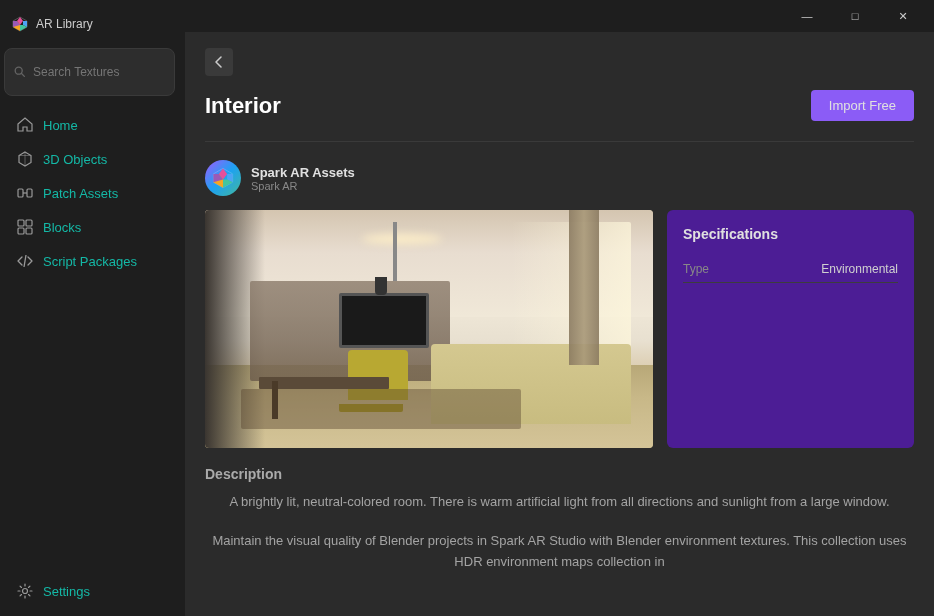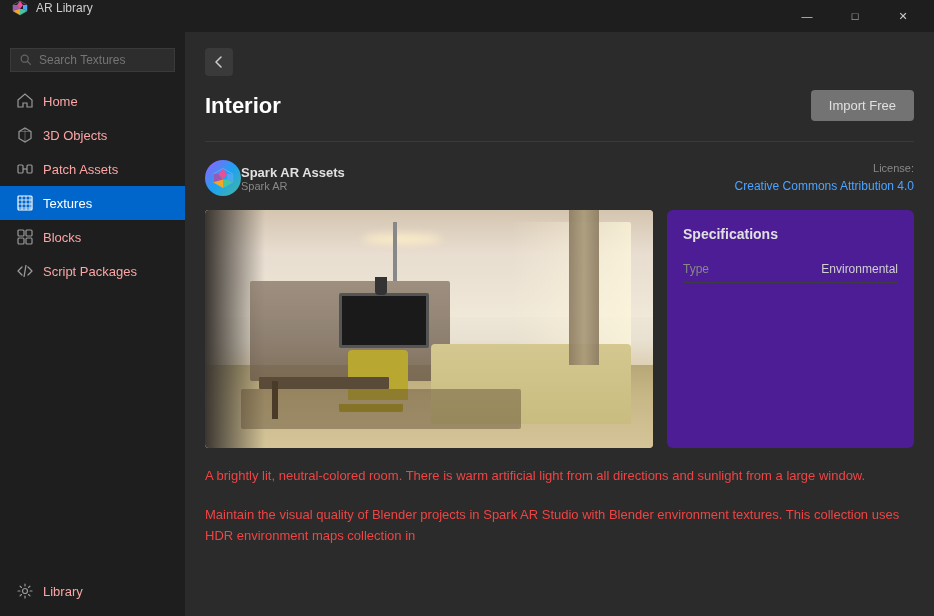--- a/index.html
+++ b/index.html
@@ -12,21 +12,21 @@
       overflow: hidden;
       display: flex;
       flex-direction: column;
     }
 
     
     .titlebar {
       background: #1e1e1e;
       height: 32px;
       display: flex;
-      align-items: flex-start;
+      align-items: flex-end;
       justify-content: space-between;
       padding: 0 8px 0 12px;
       flex-shrink: 0;
     }
     .titlebar-left {
       display: flex;
       align-items: center;
       gap: 8px;
     }
     .titlebar-title {
@@ -65,27 +65,27 @@
     
     .sidebar {
       width: 185px;
       background: #1e1e1e;
       display: flex;
       flex-direction: column;
       flex-shrink: 0;
       padding: 8px 0;
     }
     .search-box {
-      margin: 8px 10px 12px 10px;
+      margin: 8px 10px 12px 4px;
       background: #2d2d2d;
       border: 1px solid #3a3a3a;
-      border-radius: 0;
-      display: flex;
-      align-items: center;
-      padding: 4px 8px;
+      border-radius: 8px;
+      display: flex;
+      align-items: center;
+      padding: 16px 8px;
       gap: 6px;
     }
     .search-icon-svg {
       width: 14px;
       height: 14px;
       flex-shrink: 0;
       opacity: 0.6;
     }
     .search-input {
       background: transparent;
@@ -95,21 +95,21 @@
       font-size: 12px;
       width: 100%;
     }
     .nav-item {
       display: flex;
       align-items: center;
       gap: 10px;
       padding: 9px 14px;
       cursor: pointer;
       font-size: 13px;
-      color: #fca5a5;
+      color: #14b8a6;
       border-left: 3px solid transparent;
     }
     .nav-item.active {
       background: #0066cc;
       color: #ffffff;
       border-left: 3px solid #0066cc;
     }
     .nav-icon {
       width: 16px;
       height: 16px;
@@ -148,39 +148,40 @@
       margin-bottom: 18px;
       border-bottom: 1px solid #3a3a3a;
       padding-bottom: 20px;
     }
     .page-title {
       font-size: 22px;
       font-weight: 600;
       color: #ffffff;
     }
     .import-btn {
-      background: #737373;
+      background: #8b5cf6;
       color: #e0e0e0;
       border: none;
       border-radius: 4px;
       padding: 8px 18px;
       font-size: 13px;
       cursor: pointer;
     }
 
     
     .author-row {
       display: flex;
       align-items: center;
       justify-content: space-between;
       margin-bottom: 14px;
     }
     .author-info {
       display: flex;
       align-items: center;
+      gap: 10px;
       justify-content: flex-end;
     }
     .author-avatar {
       width: 36px;
       height: 36px;
       border-radius: 50%;
       background: linear-gradient(135deg, #a259ff, #1da1f2, #43b89c);
       display: flex;
       align-items: center;
       justify-content: center;
@@ -274,22 +275,23 @@
 
     .desc-section { margin-top: 18px; }
     .desc-title {
       font-size: 14px;
       font-weight: 600;
       color: #aaa;
       margin-bottom: 10px;
     }
     .desc-text {
       font-size: 13px;
-      color: #ef4444;
+      color: #a3a3a3;
       line-height: 1.6;
+      text-align: center;
     }
 
     
     svg { display: block; }
   </style>
 </head>
 <body>
 
 <div class="titlebar">
   <div class="titlebar-left">
@@ -342,32 +344,20 @@
 
     <div class="nav-item">
       <svg class="nav-icon" viewBox="0 0 16 16">
         <rect x="1" y="4" width="5" height="8" rx="1" fill="none" stroke="#999" stroke-width="1.2"></rect>
         <rect x="10" y="4" width="5" height="8" rx="1" fill="none" stroke="#999" stroke-width="1.2"></rect>
         <line x1="6" y1="8" x2="10" y2="8" stroke="#999" stroke-width="1.2"></line>
       </svg>
       <span class="nav-label">Patch Assets</span>
     </div>
 
-    <div class="nav-item active">
-      <svg class="nav-icon" viewBox="0 0 16 16">
-        <rect x="1" y="1" width="14" height="14" rx="1" fill="none" stroke="white" stroke-width="1.2"></rect>
-        <line x1="1" y1="5" x2="15" y2="5" stroke="white" stroke-width="0.8"></line>
-        <line x1="1" y1="9" x2="15" y2="9" stroke="white" stroke-width="0.8"></line>
-        <line x1="1" y1="13" x2="15" y2="13" stroke="white" stroke-width="0.8"></line>
-        <line x1="5" y1="1" x2="5" y2="15" stroke="white" stroke-width="0.8"></line>
-        <line x1="9" y1="1" x2="9" y2="15" stroke="white" stroke-width="0.8"></line>
-        <line x1="13" y1="1" x2="13" y2="15" stroke="white" stroke-width="0.8"></line>
-      </svg>
-      <span class="nav-label">Textures</span>
-    </div>
 
     <div class="nav-item">
       <svg class="nav-icon" viewBox="0 0 16 16">
         <rect x="1" y="1" width="6" height="6" rx="1" fill="none" stroke="#999" stroke-width="1.2"></rect>
         <rect x="9" y="1" width="6" height="6" rx="1" fill="none" stroke="#999" stroke-width="1.2"></rect>
         <rect x="1" y="9" width="6" height="6" rx="1" fill="none" stroke="#999" stroke-width="1.2"></rect>
         <rect x="9" y="9" width="6" height="6" rx="1" fill="none" stroke="#999" stroke-width="1.2"></rect>
       </svg>
       <span class="nav-label">Blocks</span>
     </div>
@@ -381,21 +371,21 @@
       <span class="nav-label">Script Packages</span>
     </div>
 
     <div class="sidebar-spacer"></div>
 
     <div class="nav-item">
       <svg class="nav-icon" viewBox="0 0 16 16">
         <circle cx="8" cy="8" r="2.5" fill="none" stroke="#999" stroke-width="1.2"></circle>
         <path d="M8 1v2M8 13v2M1 8h2M13 8h2M3.05 3.05l1.42 1.42M11.53 11.53l1.42 1.42M3.05 12.95l1.42-1.42M11.53 4.47l1.42-1.42" stroke="#999" stroke-width="1.2" stroke-linecap="round"></path>
       </svg>
-      <span class="nav-label">Library</span>
+      <span class="nav-label">Settings</span>
     </div>
   </div>
 
   <div class="content">
 
     <button class="back-btn">
       <svg width="12" height="12" viewBox="0 0 12 12">
         <polyline points="8,1 3,6 8,11" fill="none" stroke="#ccc" stroke-width="1.5" stroke-linecap="round" stroke-linejoin="round"></polyline>
       </svg>
     </button>
@@ -416,24 +406,20 @@
             <path d="M8,9 L11,9 L15,11 L8,15 Z" fill="#43c59e"></path>
             <path d="M5,5 L8,9 L8,15 L1,11 Z" fill="#f5a623"></path>
             <path d="M1,5 L5,5 L8,9 L1,11 Z" fill="#9b59b6"></path>
           </svg>
         </div>
         <div>
           <div class="author-name">Spark AR Assets</div>
           <div class="author-sub">Spark AR</div>
         </div>
       </div>
-      <div class="license-block">
-        <div class="license-label">License:</div>
-        <a class="license-link">Creative Commons Attribution 4.0</a>
-      </div>
     </div>
 
     <div class="detail-row">
 
       <div class="texture-preview">
         <div class="panorama-scene">
 
           <div style="position:absolute;top:0;left:0;right:0;height:45%;background:linear-gradient(to bottom, #d4c5b0 0%, #e8ddd0 40%, #f0e8d8 100%);"></div>
 
           <div style="position:absolute;bottom:0;left:0;right:0;height:35%;background:linear-gradient(to bottom, #b8a878 0%, #c8b888 40%, #d4c498 100%);"></div>
@@ -469,19 +455,20 @@
       <div class="spec-panel">
         <div class="spec-title">Specifications</div>
         <div class="spec-row">
           <span class="spec-key">Type</span>
           <span class="spec-val">Environmental</span>
         </div>
       </div>
     </div>
 
     <div class="desc-section">
+      <div class="desc-title">Description</div>
       <p class="desc-text">A brightly lit, neutral-colored room. There is warm artificial light from all directions and sunlight from a large window.</p>
       <br>
       <p class="desc-text">Maintain the visual quality of Blender projects in Spark AR Studio with Blender environment textures. This collection uses HDR environment maps collection in</p>
     </div>
 
   </div>
 </div>
 
 </body></html>

